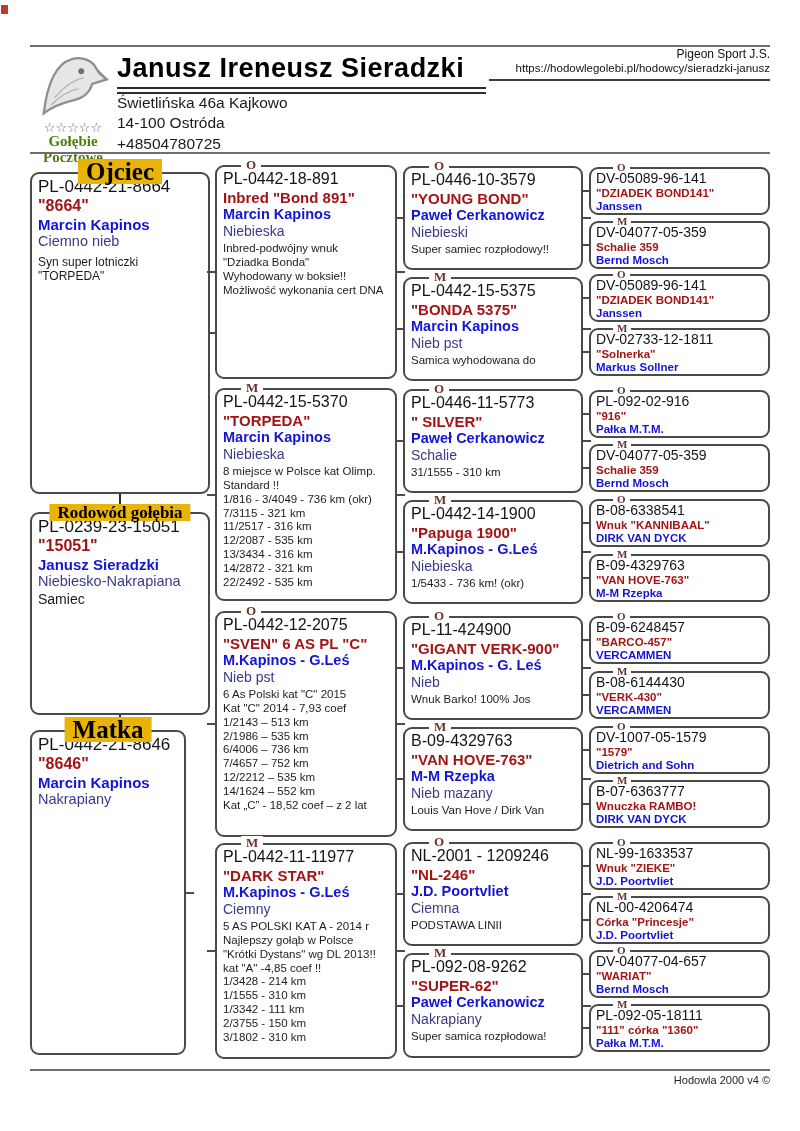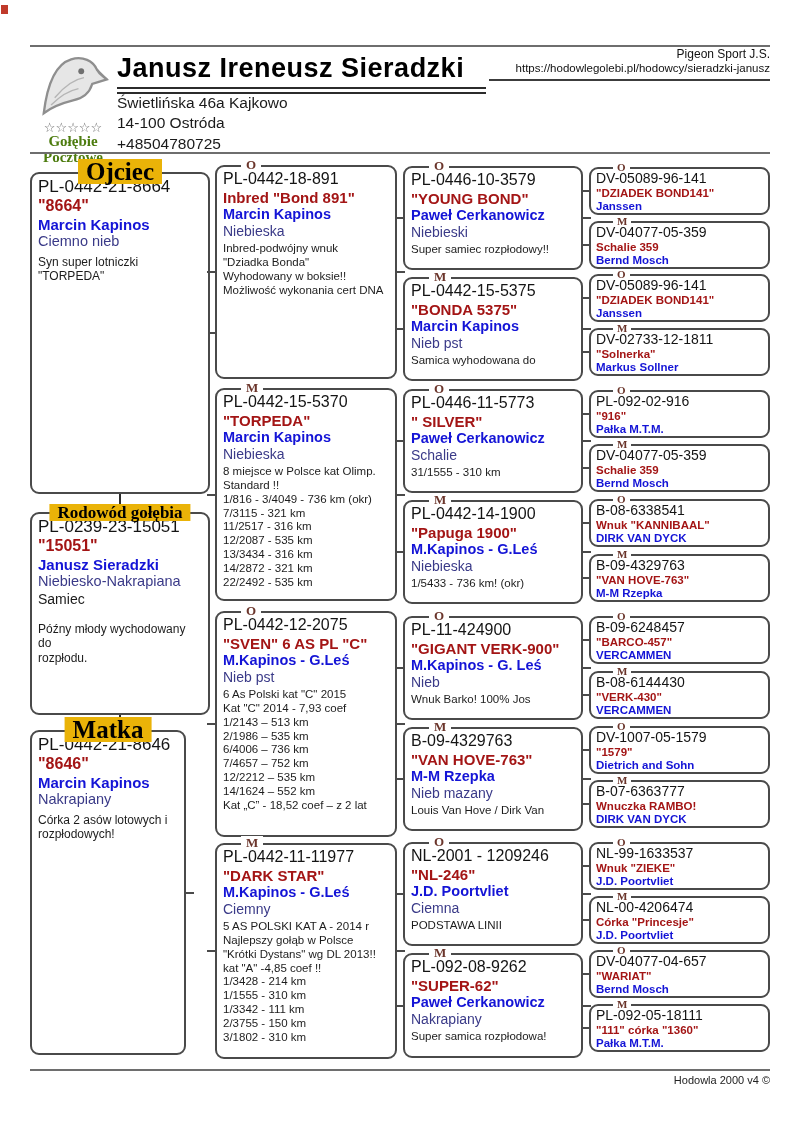--- a/index.html
+++ b/index.html
@@ -100,35 +100,31 @@
 
   <div class="vstub" style="top:494px;height:15px;"></div>
 
   <div class="pbox g1" style="left:30px;top:512px;width:180px;height:203px;">
     <span class="legend small">Rodowód gołębia</span>
     <div class="ring">PL-0239-23-15051</div>
     <div class="rname">"15051"</div>
     <div class="fancier">Janusz Sieradzki</div>
     <div class="cline">Niebiesko-Nakrapiana</div>
     <div class="sexline">Samiec</div>
-    <div class="desc gap">Późny młody wychodowany do
-rozpłodu.</div>
   </div>
 
   <div class="vstub" style="top:715px;height:16px;"></div>
 
   <div class="pbox g1" style="left:30px;top:730px;width:156px;height:325px;">
     <span class="legend">Matka</span>
     <span class="tickR"></span>
     <div class="ring">PL-0442-21-8646</div>
     <div class="rname">"8646"</div>
     <div class="fancier">Marcin Kapinos</div>
     <div class="cline">Nakrapiany</div>
-    <div class="desc">Córka 2 asów lotowych i
-rozpłodowych!</div>
   </div>
 
   <div class="pbox g2" style="left:215px;top:165px;width:182px;height:214px;">
     <span class="tag">O</span>
     <span class="tickL"></span>
       <span class="tickR"></span>
     <div class="ring">PL-0442-18-891</div>
     <div class="rname">Inbred "Bond 891"</div>
     <div class="fancier">Marcin Kapinos</div>
     <div class="cline">Niebieska</div>

